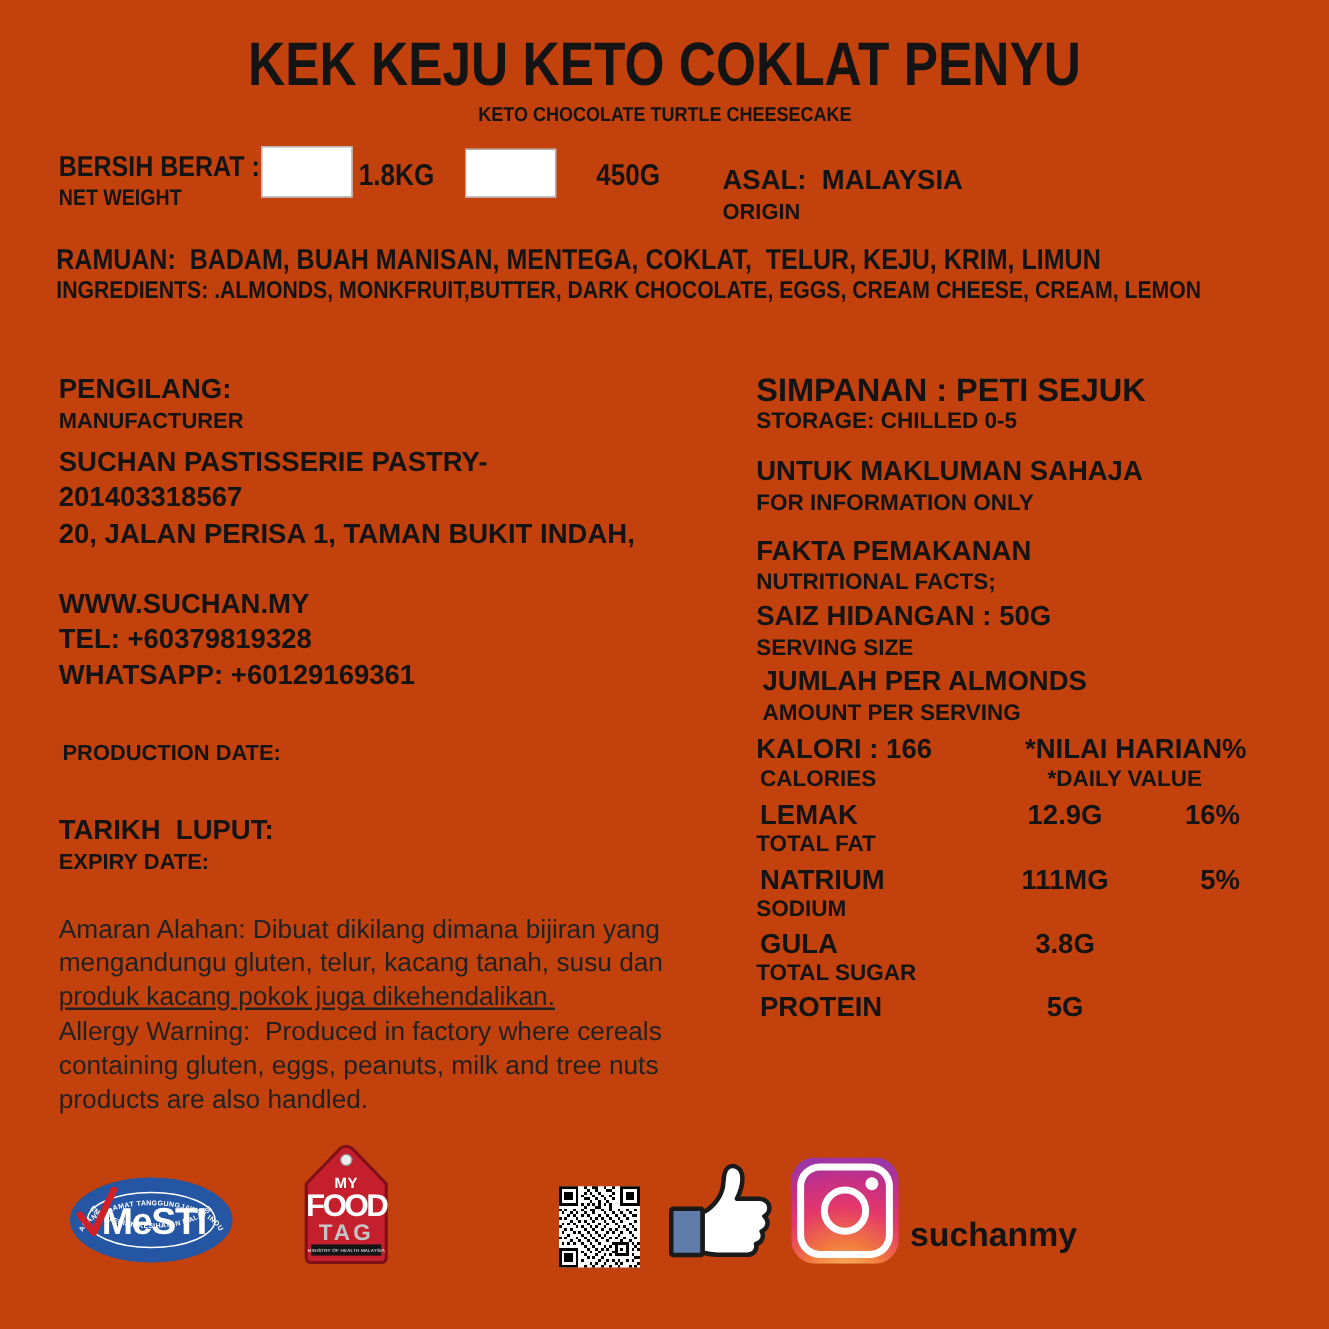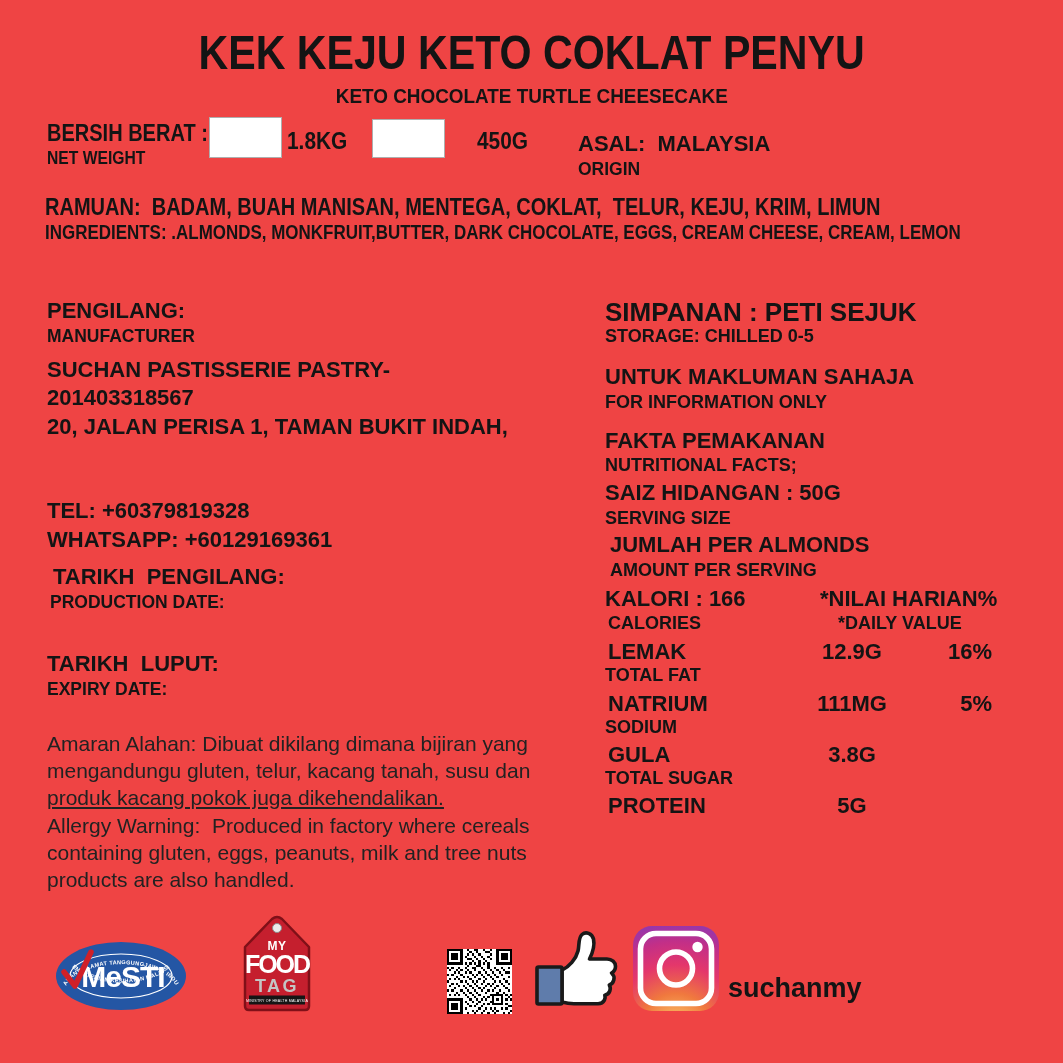--- a/index.html
+++ b/index.html
@@ -1,36 +1,36 @@
 <!DOCTYPE html>
 <html><head>
 <meta charset="utf-8">
 <style>
   html,body{margin:0;padding:0;background:#fff;}
-  .page{position:relative;width:1063px;height:1063px;background:#ef4444;
+  .page{position:relative;width:1063px;height:1063px;background:#c2410c;
         font-family:"Liberation Sans", sans-serif;color:#141414;overflow:hidden;}
   .t{position:absolute;white-space:pre;line-height:1.05;}
   .b{font-weight:700;}
   .cond{transform:scaleX(0.87);transform-origin:0 50%;}
   .center{left:0;width:1063px;text-align:center;white-space:nowrap;}
   .center>span{display:inline-block;white-space:pre;}
   .checkbox{position:absolute;background:#fff;border:1.5px solid #aeaeae;}
   .vcell{position:absolute;width:124px;text-align:center;white-space:pre;}
   .dvcell{position:absolute;width:64px;text-align:right;white-space:pre;}
   svg text{font-family:"Liberation Sans", sans-serif;}
 </style>
 </head>
 <body>
 
 <div class="page">
 
   <div class="t center" style="top:27px;font-size:49px;font-weight:700;letter-spacing:0px;">
     <span style="transform:scaleX(0.84);">KEK KEJU KETO COKLAT PENYU</span>
   </div>
-  <div class="t center" style="top:85px;font-size:21px;font-weight:700;">
+  <div class="t center" style="top:85px;font-size:16px;font-weight:700;">
     <span style="transform:scaleX(0.9);">KETO CHOCOLATE TURTLE CHEESECAKE</span>
   </div>
 
   <div class="t b cond" style="left:47px;top:121px;font-size:23px;">BERSIH BERAT :</div>
   <div class="t b cond" style="left:47px;top:149px;font-size:18px;">NET WEIGHT</div>
   <div class="checkbox" style="left:209px;top:117px;width:71px;height:39px;"></div>
   <div class="t b cond" style="left:287px;top:128px;font-size:24px;">1.8KG</div>
   <div class="checkbox" style="left:372px;top:119px;width:71px;height:37px;"></div>
   <div class="t b cond" style="left:477px;top:128px;font-size:24px;">450G</div>
 
@@ -39,24 +39,24 @@
 
   <div class="t b cond" style="left:45px;top:195px;font-size:23px;">RAMUAN:  BADAM, BUAH MANISAN, MENTEGA, COKLAT,  TELUR, KEJU, KRIM, LIMUN</div>
   <div class="t b cond" style="left:45px;top:222px;font-size:19.5px;">INGREDIENTS: .ALMONDS, MONKFRUIT,BUTTER, DARK CHOCOLATE, EGGS, CREAM CHEESE, CREAM, LEMON</div>
 
   <div class="t b" style="left:47px;top:299px;font-size:22px;">PENGILANG:</div>
   <div class="t b" style="left:47px;top:327px;font-size:17.5px;text-align:right;">MANUFACTURER</div>
 
   <div class="t b" style="left:47px;top:358px;font-size:22px;">SUCHAN PASTISSERIE PASTRY-</div>
   <div class="t b" style="left:47px;top:386px;font-size:22px;">201403318567</div>
   <div class="t b" style="left:47px;top:415px;font-size:22px;">20, JALAN PERISA 1, TAMAN BUKIT INDAH,</div>
+  <div class="t b" style="left:47px;top:471px;font-size:22px;">WWW.SUCHAN.MY</div>
   <div class="t b" style="left:47px;top:499px;font-size:22px;">TEL: +60379819328</div>
   <div class="t b" style="left:47px;top:528px;font-size:22px;">WHATSAPP: +60129169361</div>
 
-  <div class="t b" style="left:53px;top:565px;font-size:22px;">TARIKH  PENGILANG:</div>
   <div class="t b" style="left:50px;top:593px;font-size:17.5px;">PRODUCTION DATE:</div>
   <div class="t b" style="left:47px;top:652px;font-size:22px;">TARIKH  LUPUT:</div>
   <div class="t b" style="left:47px;top:680px;font-size:17.5px;">EXPIRY DATE:</div>
 
   <div class="t" style="left:47px;top:733px;font-size:21px;color:#222;">Amaran Alahan: Dibuat dikilang dimana bijiran yang</div>
   <div class="t" style="left:47px;top:760px;font-size:21px;color:#222;">mengandungu gluten, telur, kacang tanah, susu dan</div>
   <div class="t" style="left:47px;top:787px;font-size:21px;color:#222;text-decoration:underline;">produk kacang pokok juga dikehendalikan.</div>
   <div class="t" style="left:47px;top:815px;font-size:21px;color:#222;">Allergy Warning:  Produced in factory where cereals</div>
   <div class="t" style="left:47px;top:842px;font-size:21px;color:#222;">containing gluten, eggs, peanuts, milk and tree nuts</div>
   <div class="t" style="left:47px;top:869px;font-size:21px;color:#222;">products are also handled.</div>

